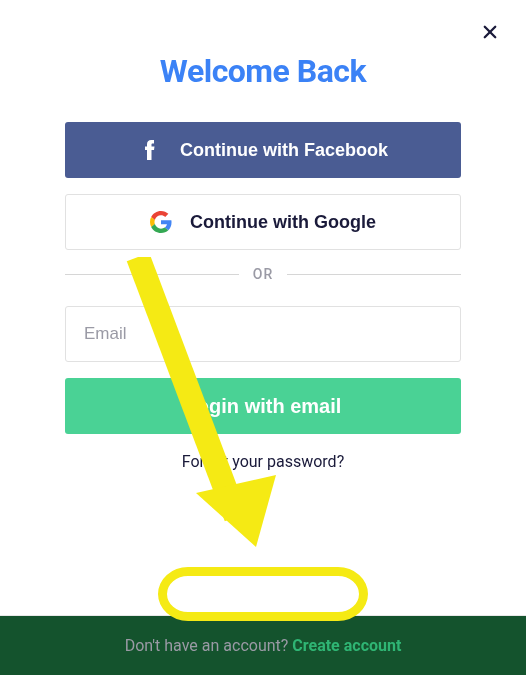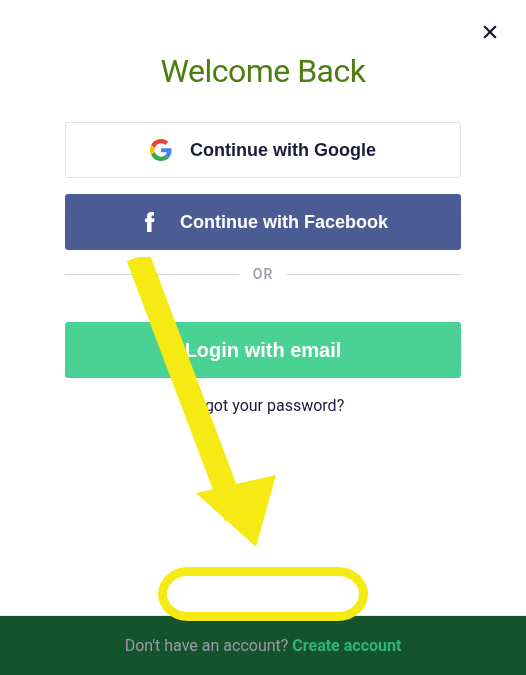--- a/index.html
+++ b/index.html
@@ -23,22 +23,22 @@
       width: 24px;
       height: 24px;
       display: flex;
       align-items: center;
       justify-content: center;
     }
     .close-btn svg { width: 18px; height: 18px; }
     .title {
       text-align: center;
       font-size: 32px;
-      font-weight: 400;
-      color: #4d7c0f;
+      font-weight: 700;
+      color: #3b82f6;
       margin-top: 32px;
       margin-bottom: 32px;
       letter-spacing: -0.5px;
     }
     .btn {
       width: 100%;
       height: 56px;
       display: flex;
       align-items: center;
       justify-content: center;
@@ -63,21 +63,21 @@
       background: #4ad295;
       color: #fff;
       border: none;
       font-size: 20px;
       font-weight: 600;
       margin-top: 12px;
     }
     .divider {
       display: flex;
       align-items: center;
-      margin: 12px 0 40px 0;
+      margin: 12px 0 24px 0;
       gap: 14px;
     }
     .divider-line {
       flex: 1;
       height: 1px;
       background: #d6d6d6;
     }
     .divider-text {
       color: #9a9aa5;
       font-size: 14px;
@@ -167,43 +167,46 @@
 
   <div class="close-btn">
     <svg viewBox="0 0 24 24" fill="none" stroke="#1a1a3a" stroke-width="3" stroke-linecap="round">
       <line x1="5" y1="5" x2="19" y2="19"></line>
       <line x1="19" y1="5" x2="5" y2="19"></line>
     </svg>
   </div>
 
   <h1 class="title">Welcome Back</h1>
 
+  <button class="btn btn-facebook">
+    <svg width="24" height="24" viewBox="0 0 24 24" fill="#fff">
+      <path d="M13.5 8.5V6.7c0-.8.2-1.2 1.3-1.2H16V2h-2.7C10.3 2 9 3.7 9 6.3v2.2H7V12h2v10h4.5V12H16l.5-3.5h-3z"></path>
+    </svg>
+    <span>Continue with Facebook</span>
+  </button>
+
   <button class="btn btn-google">
     <svg width="22" height="22" viewBox="0 0 48 48">
       <path fill="#EA4335" d="M24 9.5c3.54 0 6.71 1.22 9.21 3.6l6.85-6.85C35.9 2.38 30.47 0 24 0 14.62 0 6.51 5.38 2.56 13.22l7.98 6.19C12.43 13.72 17.74 9.5 24 9.5z"></path>
       <path fill="#4285F4" d="M46.98 24.55c0-1.57-.15-3.09-.38-4.55H24v9.02h12.94c-.58 2.96-2.26 5.48-4.78 7.18l7.73 6c4.51-4.18 7.09-10.36 7.09-17.65z"></path>
       <path fill="#FBBC05" d="M10.53 28.59c-.48-1.45-.76-2.99-.76-4.59s.27-3.14.76-4.59l-7.98-6.19C.92 16.46 0 20.12 0 24c0 3.88.92 7.54 2.56 10.78l7.97-6.19z"></path>
       <path fill="#34A853" d="M24 48c6.48 0 11.93-2.13 15.89-5.81l-7.73-6c-2.15 1.45-4.92 2.3-8.16 2.3-6.26 0-11.57-4.22-13.47-9.91l-7.98 6.19C6.51 42.62 14.62 48 24 48z"></path>
     </svg>
     <span>Continue with Google</span>
   </button>
 
-  <button class="btn btn-facebook">
-    <svg width="24" height="24" viewBox="0 0 24 24" fill="#fff">
-      <path d="M13.5 8.5V6.7c0-.8.2-1.2 1.3-1.2H16V2h-2.7C10.3 2 9 3.7 9 6.3v2.2H7V12h2v10h4.5V12H16l.5-3.5h-3z"></path>
-    </svg>
-    <span>Continue with Facebook</span>
-  </button>
-
   <div class="divider">
     <div class="divider-line"></div>
     <span class="divider-text">OR</span>
     <div class="divider-line"></div>
   </div>
 
+  <div class="input-wrap">
+    <input type="email" class="input-field" placeholder="Email" style="">
+  </div>
 
 
   <button class="btn btn-login">
     <span>Login with email</span>
   </button>
 
   <div class="forgot-wrap">
     <a class="forgot-link">Forgot your password?</a>
   </div>
 

